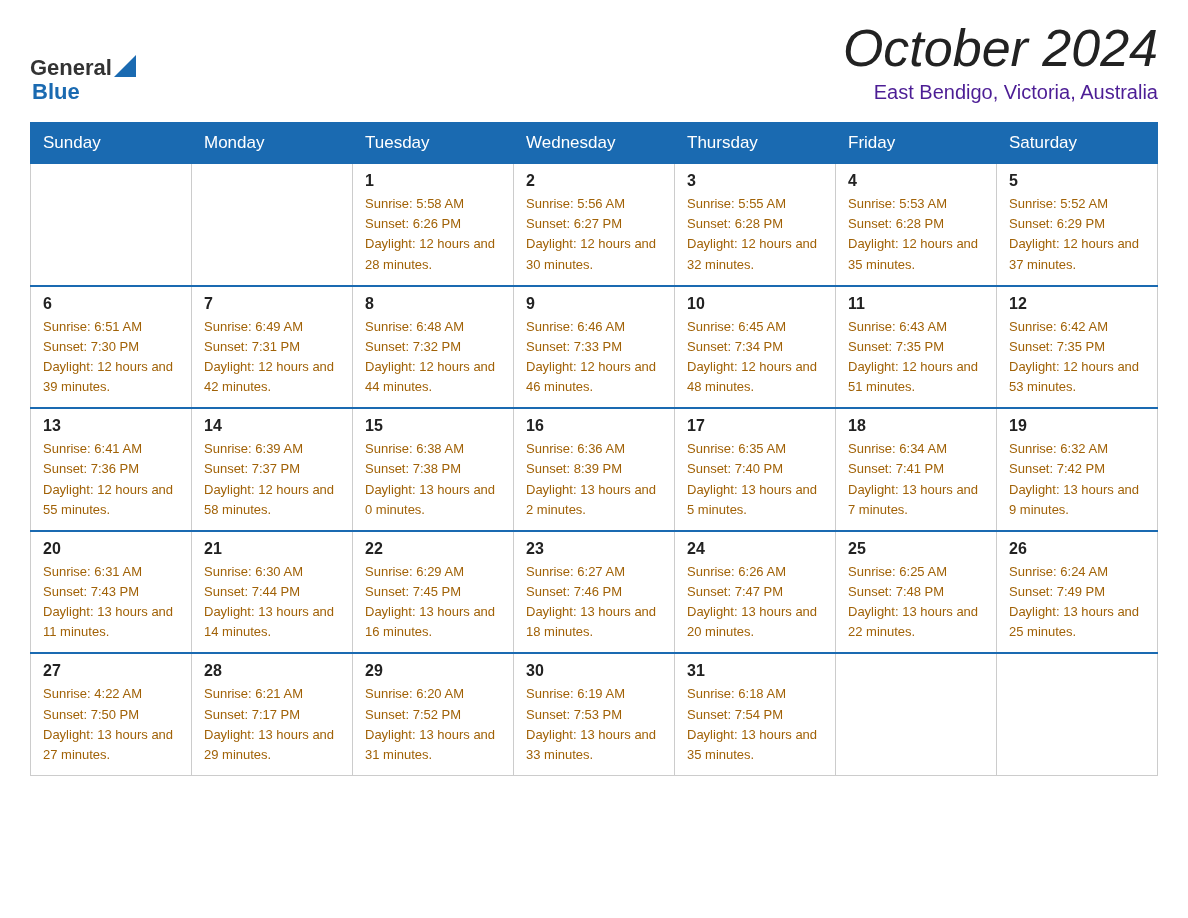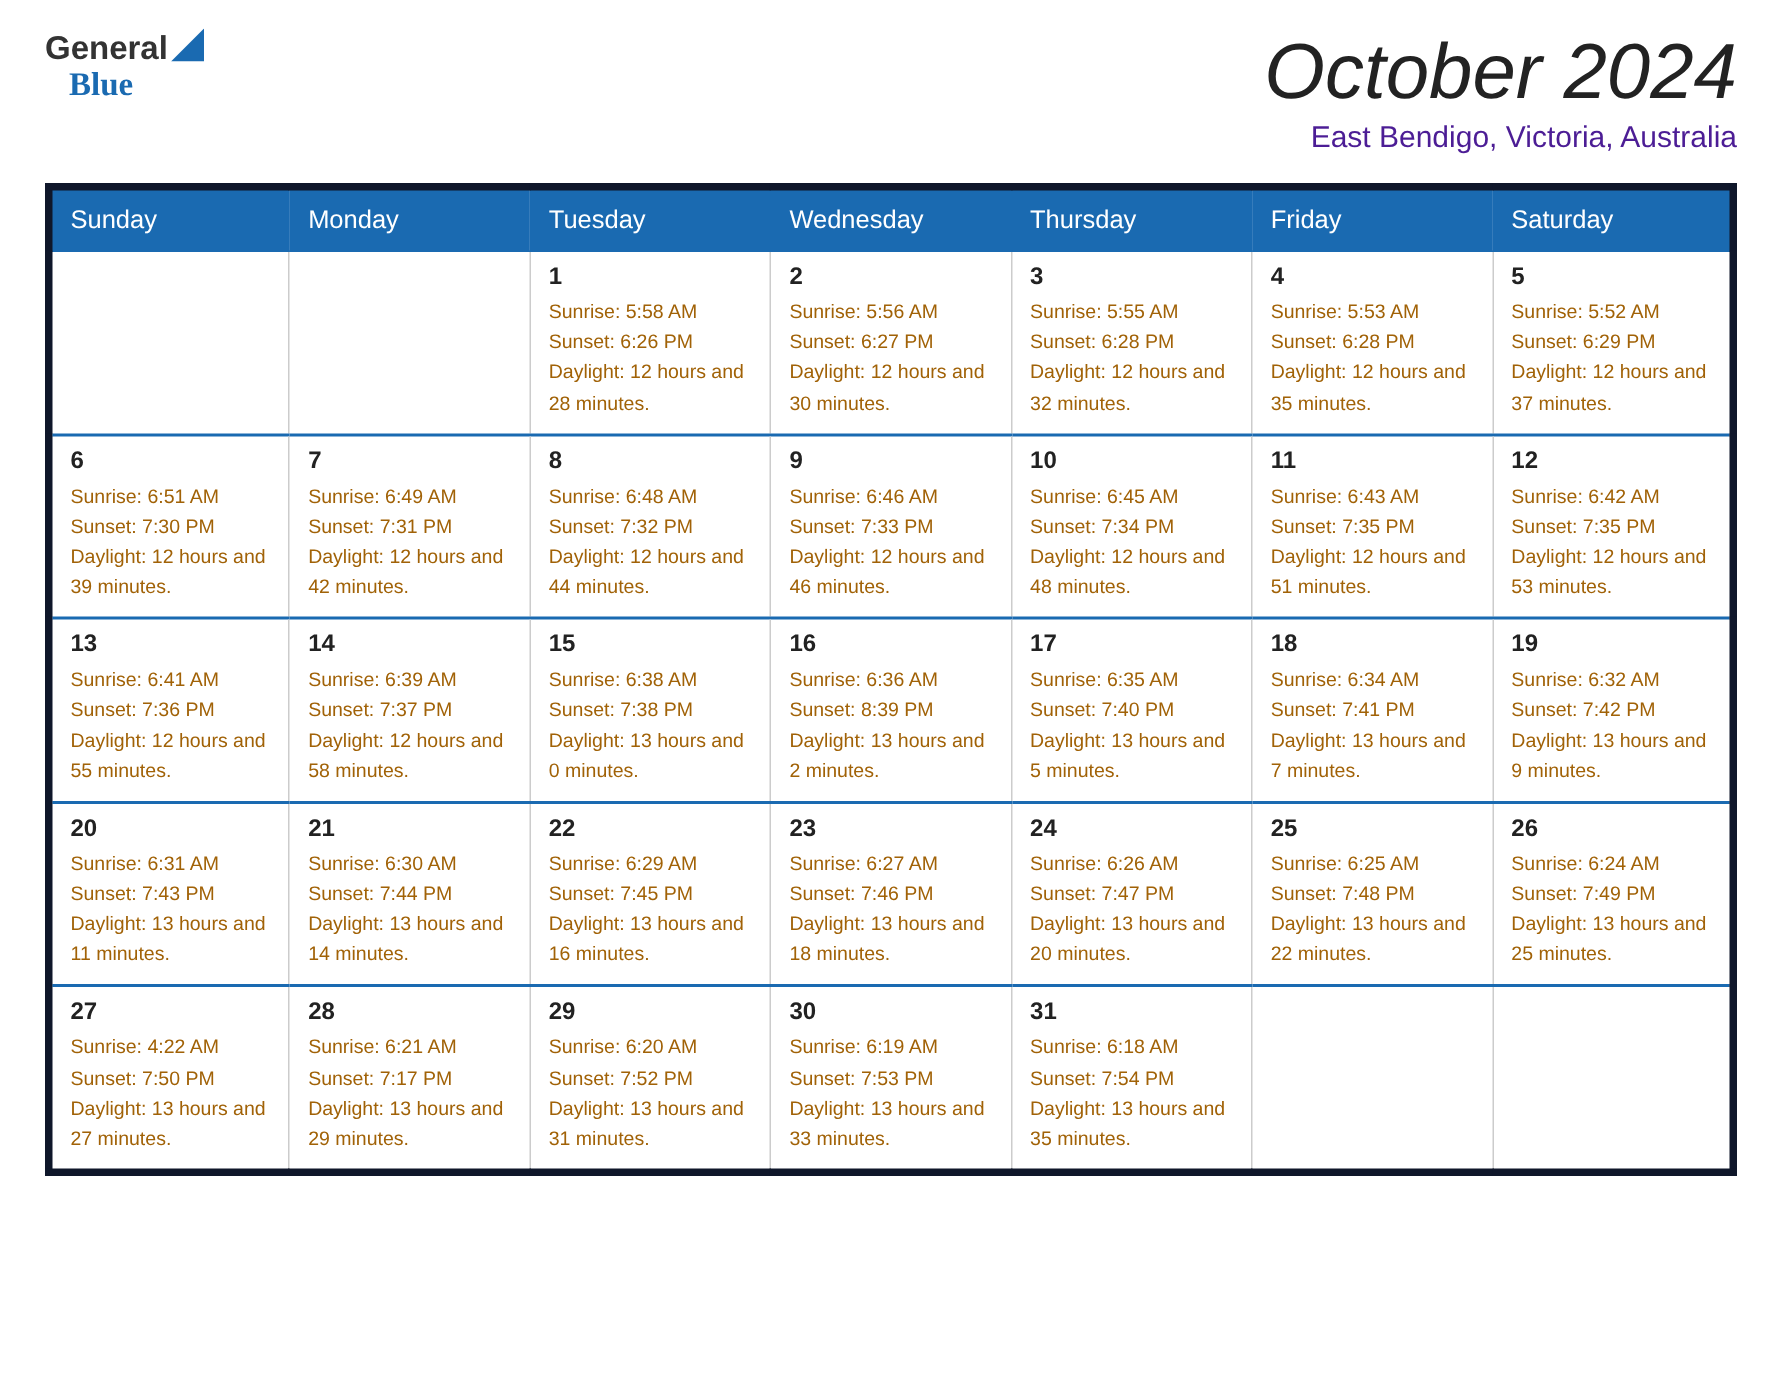--- a/index.html
+++ b/index.html
@@ -6,21 +6,21 @@
     body {
       font-family: Arial, sans-serif;
       background: #fff;
       width: 1188px;
       min-height: 918px;
       padding: 20px 30px;
     }
     .header-area {
       display: flex;
       justify-content: space-between;
-      align-items: flex-start;
+      align-items: flex-end;
       margin-bottom: 18px;
     }
     .logo {
       display: flex;
       align-items: center;
       gap: 0px;
     }
     .logo-text-general {
       font-size: 22px;
       font-weight: bold;
@@ -48,21 +48,21 @@
       font-style: italic;
     }
     .location-title {
       font-size: 20px;
       color: #4c1d95;
       margin-top: 4px;
     }
     .calendar-table {
       width: 100%;
       border-collapse: collapse;
-      border: 5px solid #0f172a;
+      border: 1px solid #0f172a;
     }
     .calendar-table thead tr th {
       background-color: #1a6ab1;
       color: #fff;
       font-size: 17px;
       font-weight: normal;
       padding: 10px 12px;
       text-align: left;
       border: 1px solid #1a6ab1;
     }
@@ -100,21 +100,21 @@
 <div class="header-area">
   <div class="logo">
     <div style="display:flex;flex-direction:column;line-height:1.1;">
       <div style="display:flex;align-items:center;">
         <span class="logo-text-general">General</span>
 
         <svg class="logo-icon" viewBox="0 0 22 22" xmlns="http://www.w3.org/2000/svg">
           <polygon points="0,22 22,0 22,22" fill="#1a6ab1"></polygon>
         </svg>
       </div>
-      <span class="logo-text-blue" style="margin-left:16px;font-family:Liberation Serif, serif;">Blue</span>
+      <span class="logo-text-blue" style="margin-left:2px;">Blue</span>
     </div>
   </div>
   <div class="title-area">
     <div class="month-title">October 2024</div>
     <div class="location-title">East Bendigo, Victoria, Australia</div>
   </div>
 </div>
 
 <table class="calendar-table">
   <thead>

